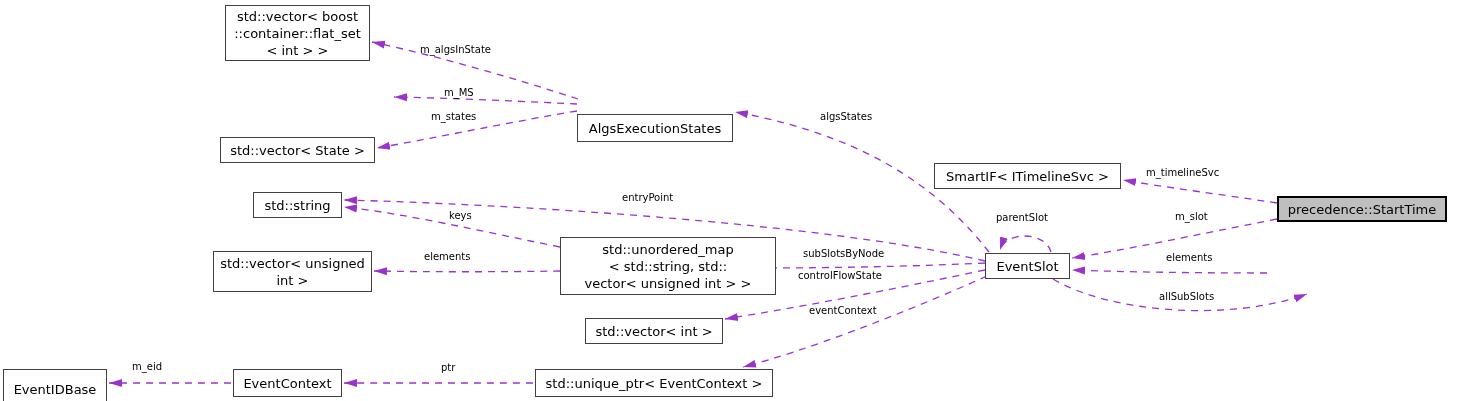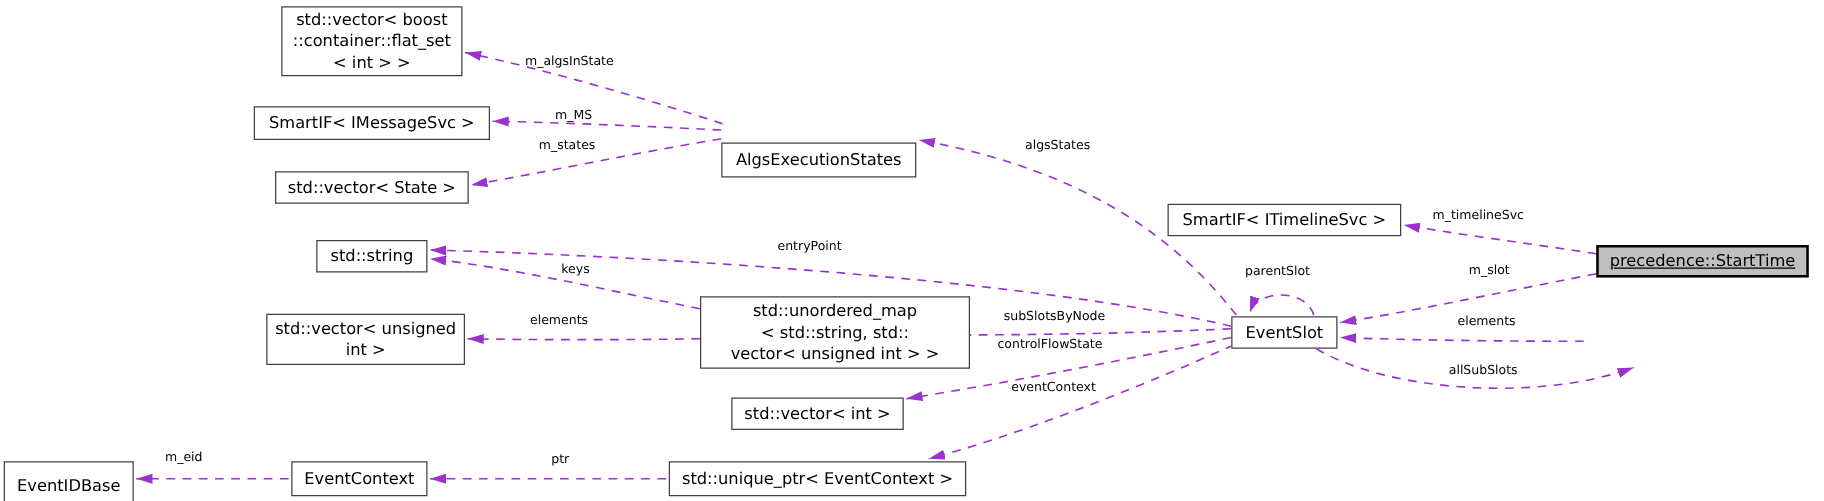--- a/index.html
+++ b/index.html
@@ -3,21 +3,21 @@
 <meta charset="utf-8">
 <style>
   html,body{margin:0;padding:0;background:#ffffff;}
   .canvas{position:relative;width:1459px;height:401px;background:#ffffff;
           font-family:"DejaVu Sans","Liberation Sans",sans-serif;overflow:hidden;}
   svg.edge-layer{position:absolute;left:0;top:0;width:1459px;height:401px;}
   .edge{fill:none;stroke:#9a32cd;stroke-width:1.3;stroke-dasharray:7 6;}
   .node{position:absolute;box-sizing:border-box;display:flex;align-items:center;justify-content:center;
         text-align:center;border:1px solid #404040;background:#ffffff;color:#000000;
         font-size:13px;line-height:17px;white-space:pre-line;}
-  .node.highlight{background:#bfbfbf;border:2px solid #000000;text-decoration:underline;}
+  .node.highlight{background:#bfbfbf;border:2px solid #000000;}
   .edge-label{position:absolute;font-size:10px;color:#000000;white-space:nowrap;}
 </style>
 </head>
 <body>
 
 <div class="canvas">
 
   <svg class="edge-layer" width="1459" height="401" viewBox="0 0 1459 401">
     <defs>
       <marker id="arr" viewBox="0 0 14 10" markerWidth="14" markerHeight="10" refX="13" refY="5" orient="auto" markerUnits="userSpaceOnUse">
@@ -39,21 +39,20 @@
     <path class="edge" marker-end="url(#arr)" d="M1051,252 C 1045,231 1006,231 1000,250"></path>
     <path class="edge" marker-end="url(#arr)" d="M1277,203 C 1225,195 1170,188 1123,180"></path>
     <path class="edge" marker-end="url(#arr)" d="M1277,219 C 1195,235 1125,250 1072,258"></path>
     <path class="edge" marker-end="url(#arr)" d="M1267,273 C 1195,273 1125,272 1072,270"></path>
     <path class="edge" marker-end="url(#arr)" d="M1053,279 C 1110,313 1230,322 1307,294"></path>
   </svg>
 
   <div class="node" style="left:225px;top:5px;width:145px;height:56px">std::vector&lt; boost
 ::container::flat_set
 &lt; int &gt; &gt;</div>
-  <div class="node" style="left:203px;top:85px;width:189px;height:27px">SmartIF&lt; IMessageSvc &gt;</div>
   <div class="node" style="left:220px;top:137px;width:155px;height:26px">std::vector&lt; State &gt;</div>
   <div class="node" style="left:577px;top:114px;width:156px;height:28px">AlgsExecutionStates</div>
   <div class="node" style="left:253px;top:192px;width:89px;height:26px">std::string</div>
   <div class="node" style="left:213px;top:251px;width:159px;height:41px">std::vector&lt; unsigned
 int &gt;</div>
   <div class="node" style="left:560px;top:237px;width:216px;height:58px">std::unordered_map
 &lt; std::string, std::
 vector&lt; unsigned int &gt; &gt;</div>
   <div class="node" style="left:585px;top:318px;width:138px;height:26px">std::vector&lt; int &gt;</div>
   <div class="node" style="left:535px;top:369px;width:238px;height:28px">std::unique_ptr&lt; EventContext &gt;</div>

